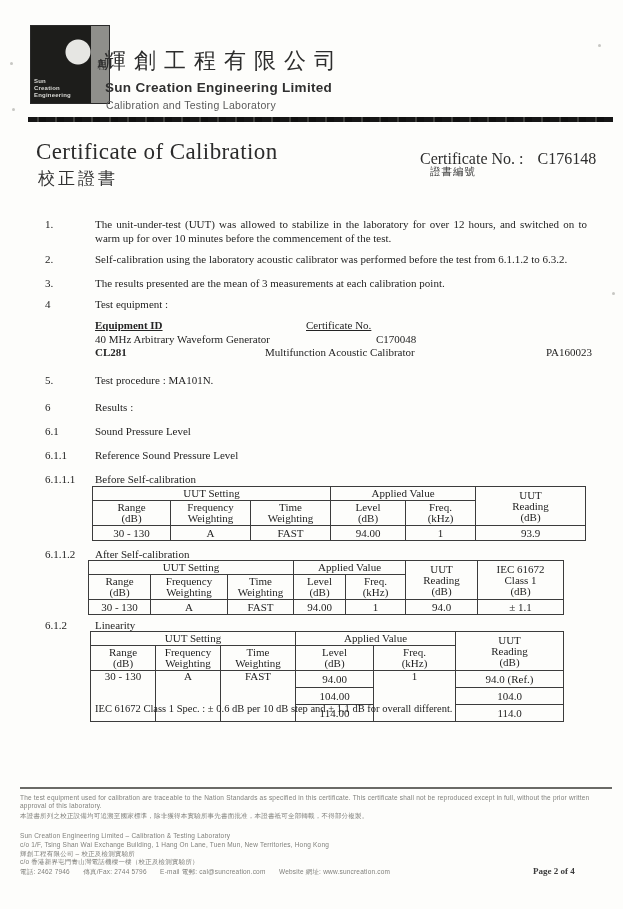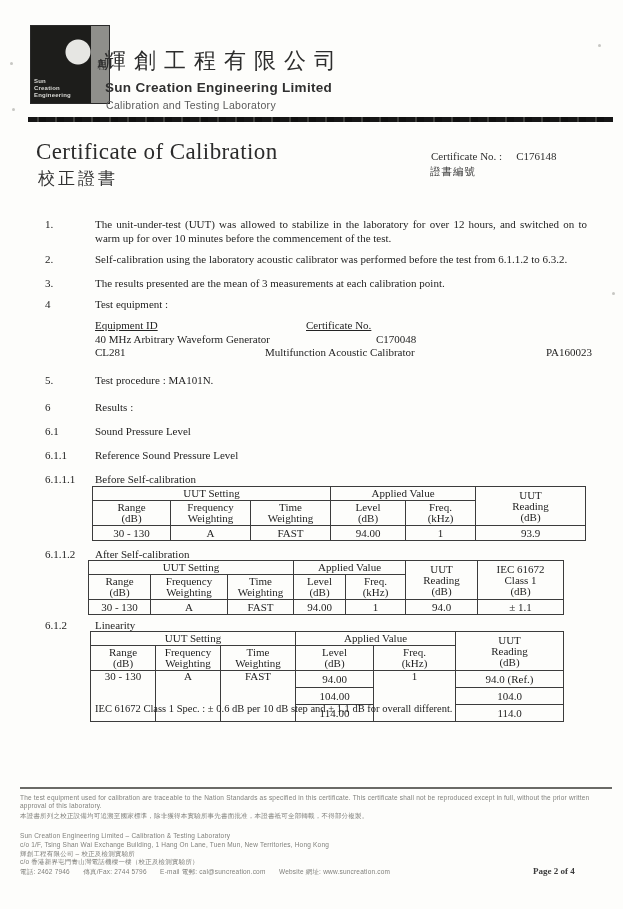--- a/index.html
+++ b/index.html
@@ -34,31 +34,31 @@
   .company-zh{left:104px;top:46px;font-size:22px;letter-spacing:8px;color:#2d2d2d;}
   .company-en{left:105px;top:80px;font:700 13.5px "Liberation Sans", sans-serif;color:#303030;letter-spacing:.3px;}
   .company-dept{left:106px;top:99px;font:400 10.5px "Liberation Sans", sans-serif;color:#5a5a5a;letter-spacing:.3px;}
   .header-rule{
     left:28px;top:117px;width:585px;height:5px;
     background:repeating-linear-gradient(90deg,#161616 0 9px,#3d3d3a 9px 11px,#101010 11px 18px);
   }
   
   .title-en{left:36px;top:139px;font-size:23px;color:#2b2b2b;letter-spacing:.4px;}
   .title-zh{left:38px;top:167px;font-size:17px;letter-spacing:3px;color:#333;}
-  .certno{left:431px;top:150px;font-size:11px;color:#2e2e2e;font-family:Liberation Serif, serif;}
+  .certno{left:420px;top:150px;font-size:16px;color:#2e2e2e;font-family:Liberation Serif, serif;}
   .certno .val{margin-left:14px;}
   .certno-zh{left:430px;top:165px;font-size:10.5px;color:#3a3a3a;letter-spacing:1px;}
   
   .item{left:45px;width:542px;display:flex;font-size:11px;line-height:13.5px;}
   .item .no{width:50px;flex:0 0 50px;}
   .item .tx{flex:1;text-align:justify;}
   
   .equip{left:95px;top:319px;width:492px;font-size:11px;line-height:13.5px;}
   .equip-row{display:flex;}
-  .equip-row .c1{width:170px;flex:0 0 170px;}
+  .equip-row .c1{width:170px;flex:0 0 170px;font-weight:bold;}
   .equip-row .c2{width:240px;flex:0 0 240px;}
   .equip-row .c3{flex:1;margin-left:41px;}
   .equip-head span{text-decoration:underline;}
   
   .sec{left:45px;display:flex;font-size:11px;}
   .sec .no{width:50px;flex:0 0 50px;}
   
   table.ct{border-collapse:collapse;table-layout:fixed;font-size:11px;color:#1f1f1f;}
   table.ct td{
     border:1px solid #3c3c3c;

